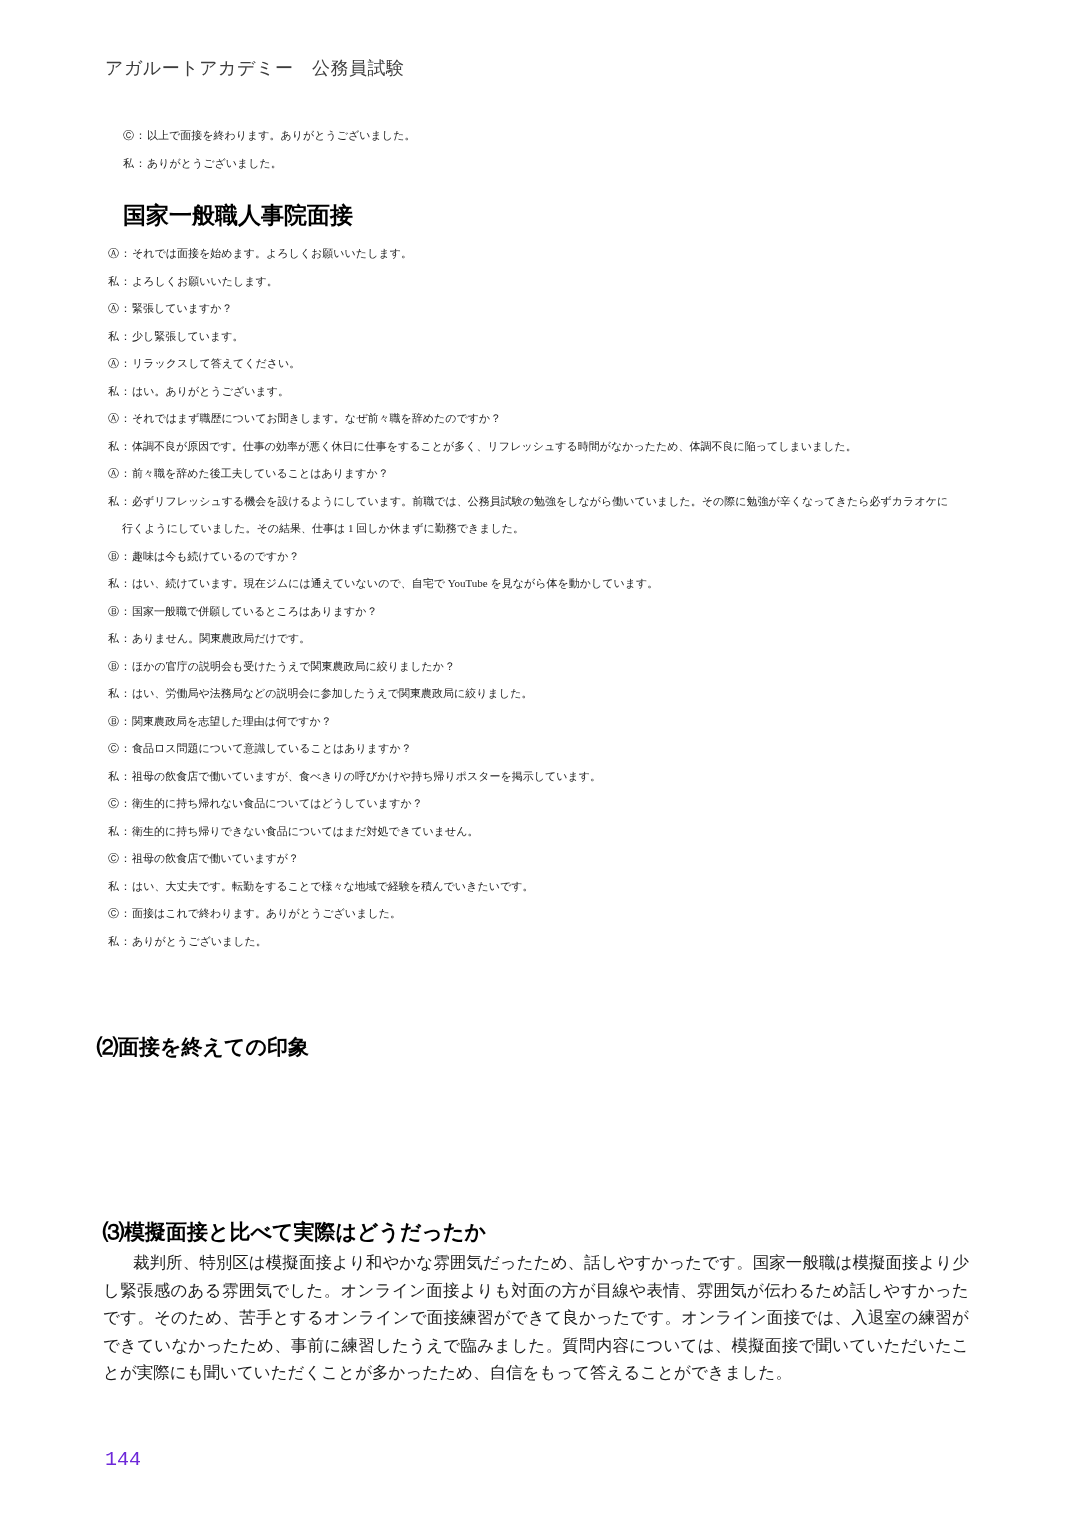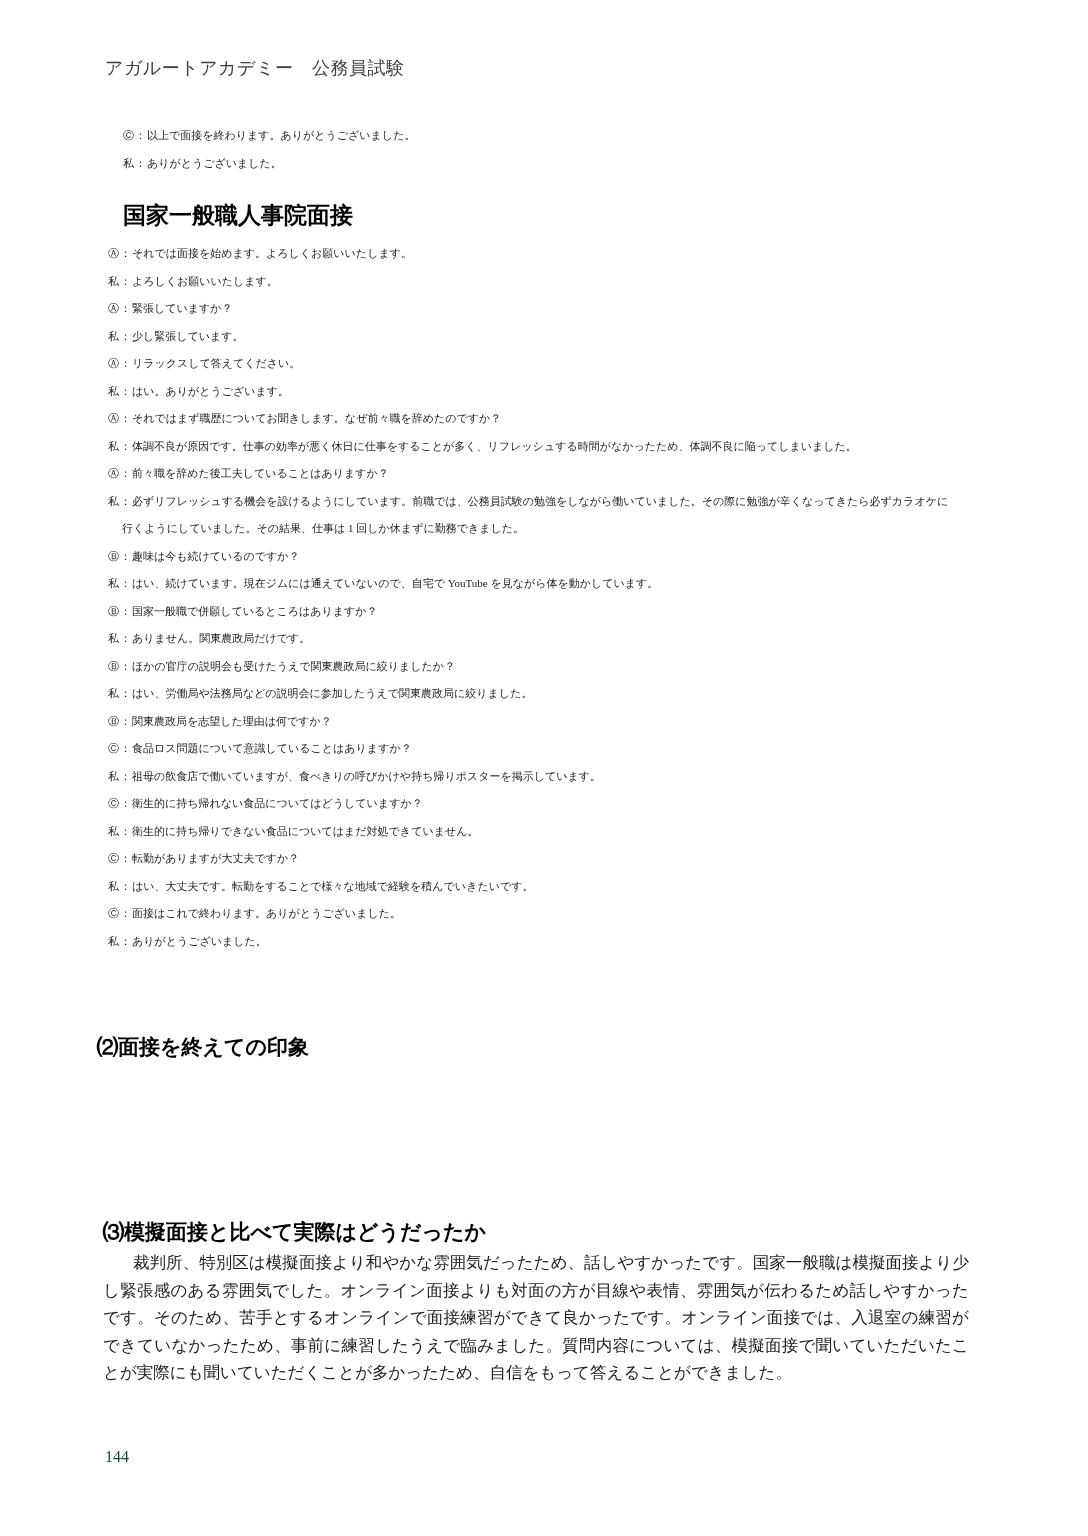--- a/index.html
+++ b/index.html
@@ -42,22 +42,22 @@
   .para-block { position:absolute; left:103px; width:866px; }
   .para-block-2 { top:1069px; }
   .para-block-3 { top:1249px; }
   .para {
     font-size:16.5px; line-height:27.6px;
     text-indent:30px; color:#1c1c1c;
     text-align:justify;
   }
   .page-number {
     position:absolute; left:105px; top:1448px;
-    font-size:16px; color:#14532d;
-    font-family:Liberation Serif, serif;
+    font-size:20px; color:#6d28d9;
+    font-family:Liberation Mono, monospace;
   }
 </style>
 </head>
 <body>
 
 <div class="page">
 
   <div class="doc-header">アガルートアカデミー　公務員試験</div>
 
   <div class="closing-block">
@@ -82,21 +82,21 @@
     <p class="dline"><span class="spk">私：</span><span>はい、続けています。現在ジムには通えていないので、自宅で YouTube を見ながら体を動かしています。</span></p>
     <p class="dline"><span class="spk">Ⓑ：</span><span>国家一般職で併願しているところはありますか？</span></p>
     <p class="dline"><span class="spk">私：</span><span>ありません。関東農政局だけです。</span></p>
     <p class="dline"><span class="spk">Ⓑ：</span><span>ほかの官庁の説明会も受けたうえで関東農政局に絞りましたか？</span></p>
     <p class="dline"><span class="spk">私：</span><span>はい、労働局や法務局などの説明会に参加したうえで関東農政局に絞りました。</span></p>
     <p class="dline"><span class="spk">Ⓑ：</span><span>関東農政局を志望した理由は何ですか？</span></p>
     <p class="dline"><span class="spk">Ⓒ：</span><span>食品ロス問題について意識していることはありますか？</span></p>
     <p class="dline"><span class="spk">私：</span><span>祖母の飲食店で働いていますが、食べきりの呼びかけや持ち帰りポスターを掲示しています。</span></p>
     <p class="dline"><span class="spk">Ⓒ：</span><span>衛生的に持ち帰れない食品についてはどうしていますか？</span></p>
     <p class="dline"><span class="spk">私：</span><span>衛生的に持ち帰りできない食品についてはまだ対処できていません。</span></p>
-    <p class="dline"><span class="spk">Ⓒ：</span><span>転勤がありますが大丈夫ですか？</span></p>
+    <p class="dline"><span class="spk">Ⓒ：</span><span>祖母の飲食店で働いていますが？</span></p>
     <p class="dline"><span class="spk">私：</span><span>はい、大丈夫です。転勤をすることで様々な地域で経験を積んでいきたいです。</span></p>
     <p class="dline"><span class="spk">Ⓒ：</span><span>面接はこれで終わります。ありがとうございました。</span></p>
     <p class="dline"><span class="spk">私：</span><span>ありがとうございました。</span></p>
   </div>
 
   <div class="big-heading heading-2">⑵面接を終えての印象</div>
 
 
   <div class="big-heading heading-3">⑶模擬面接と比べて実際はどうだったか</div>
 

